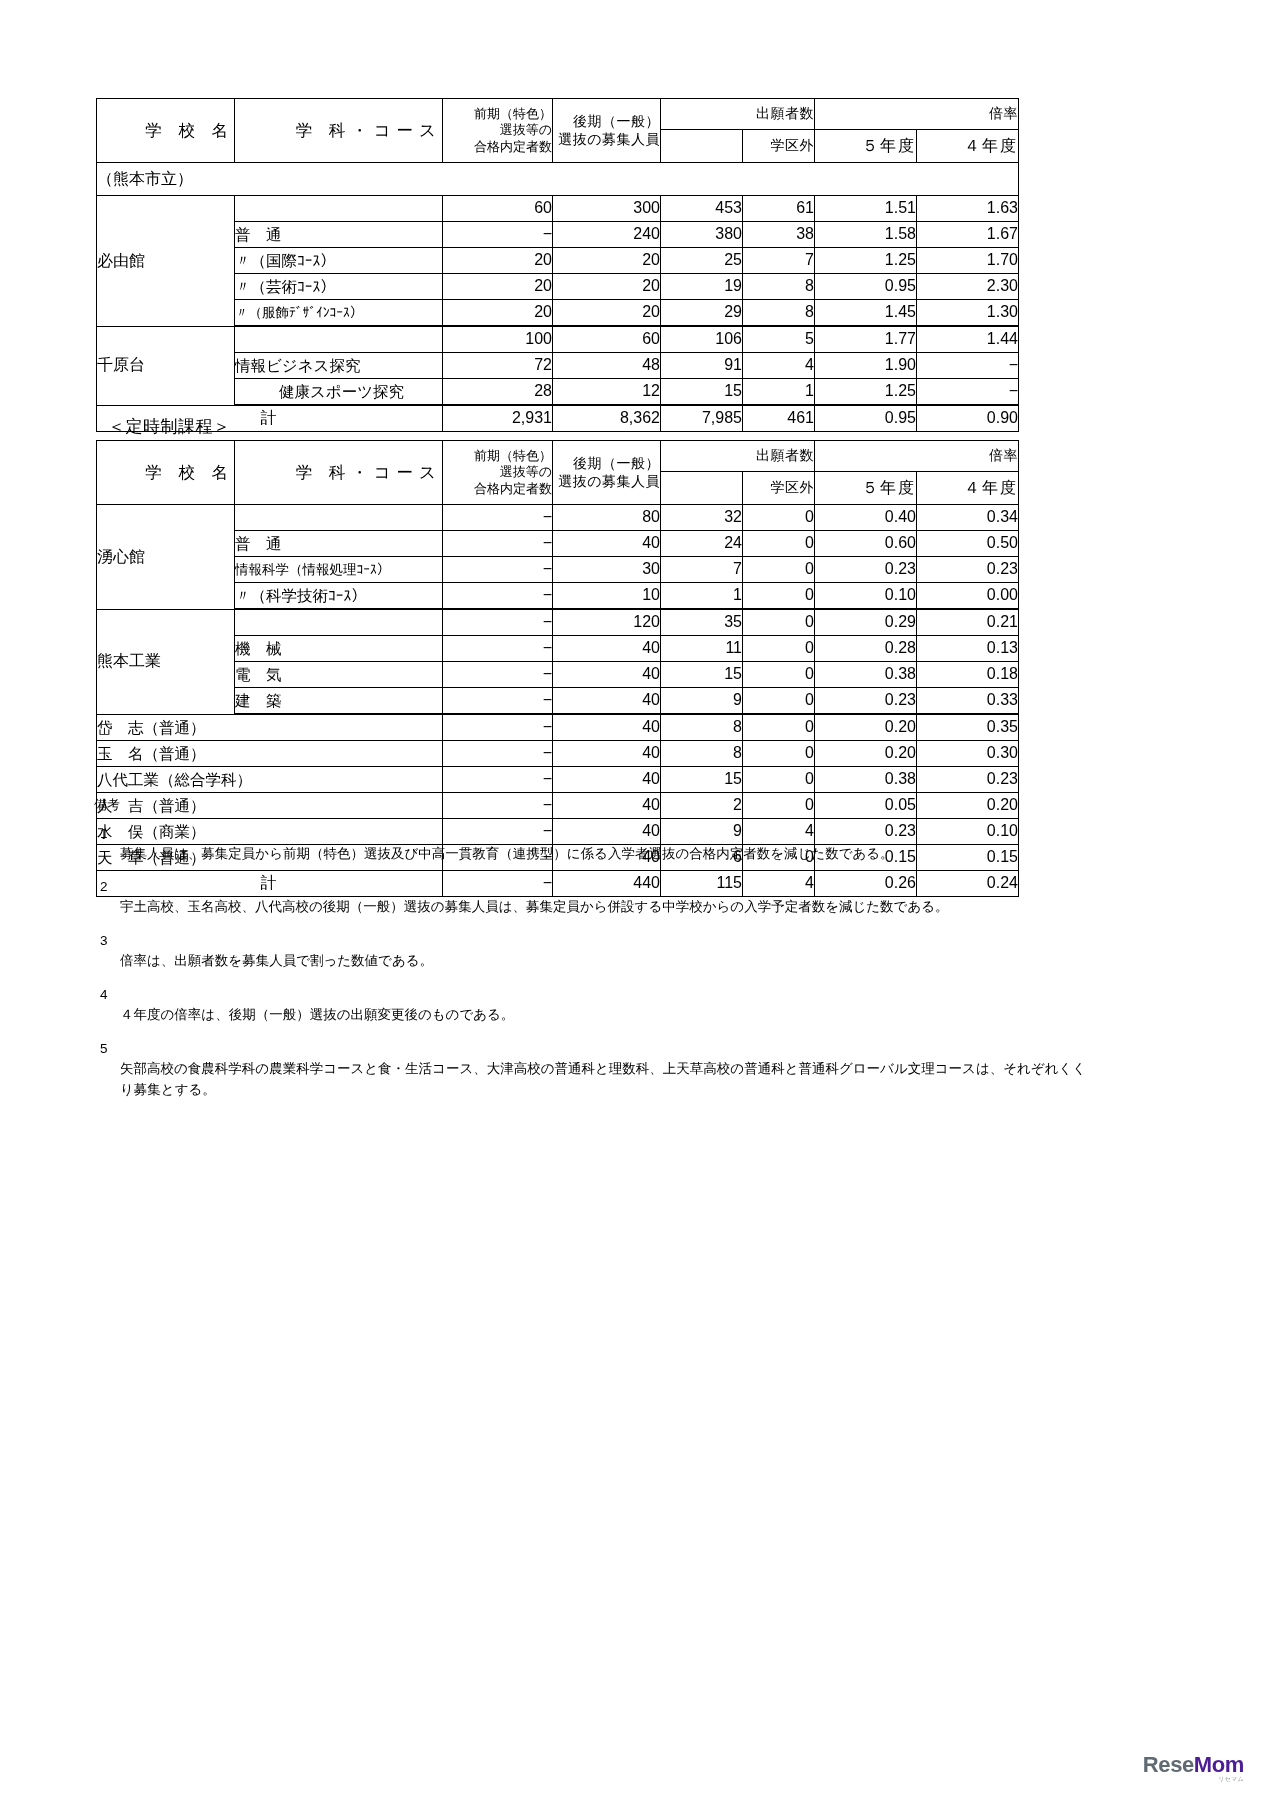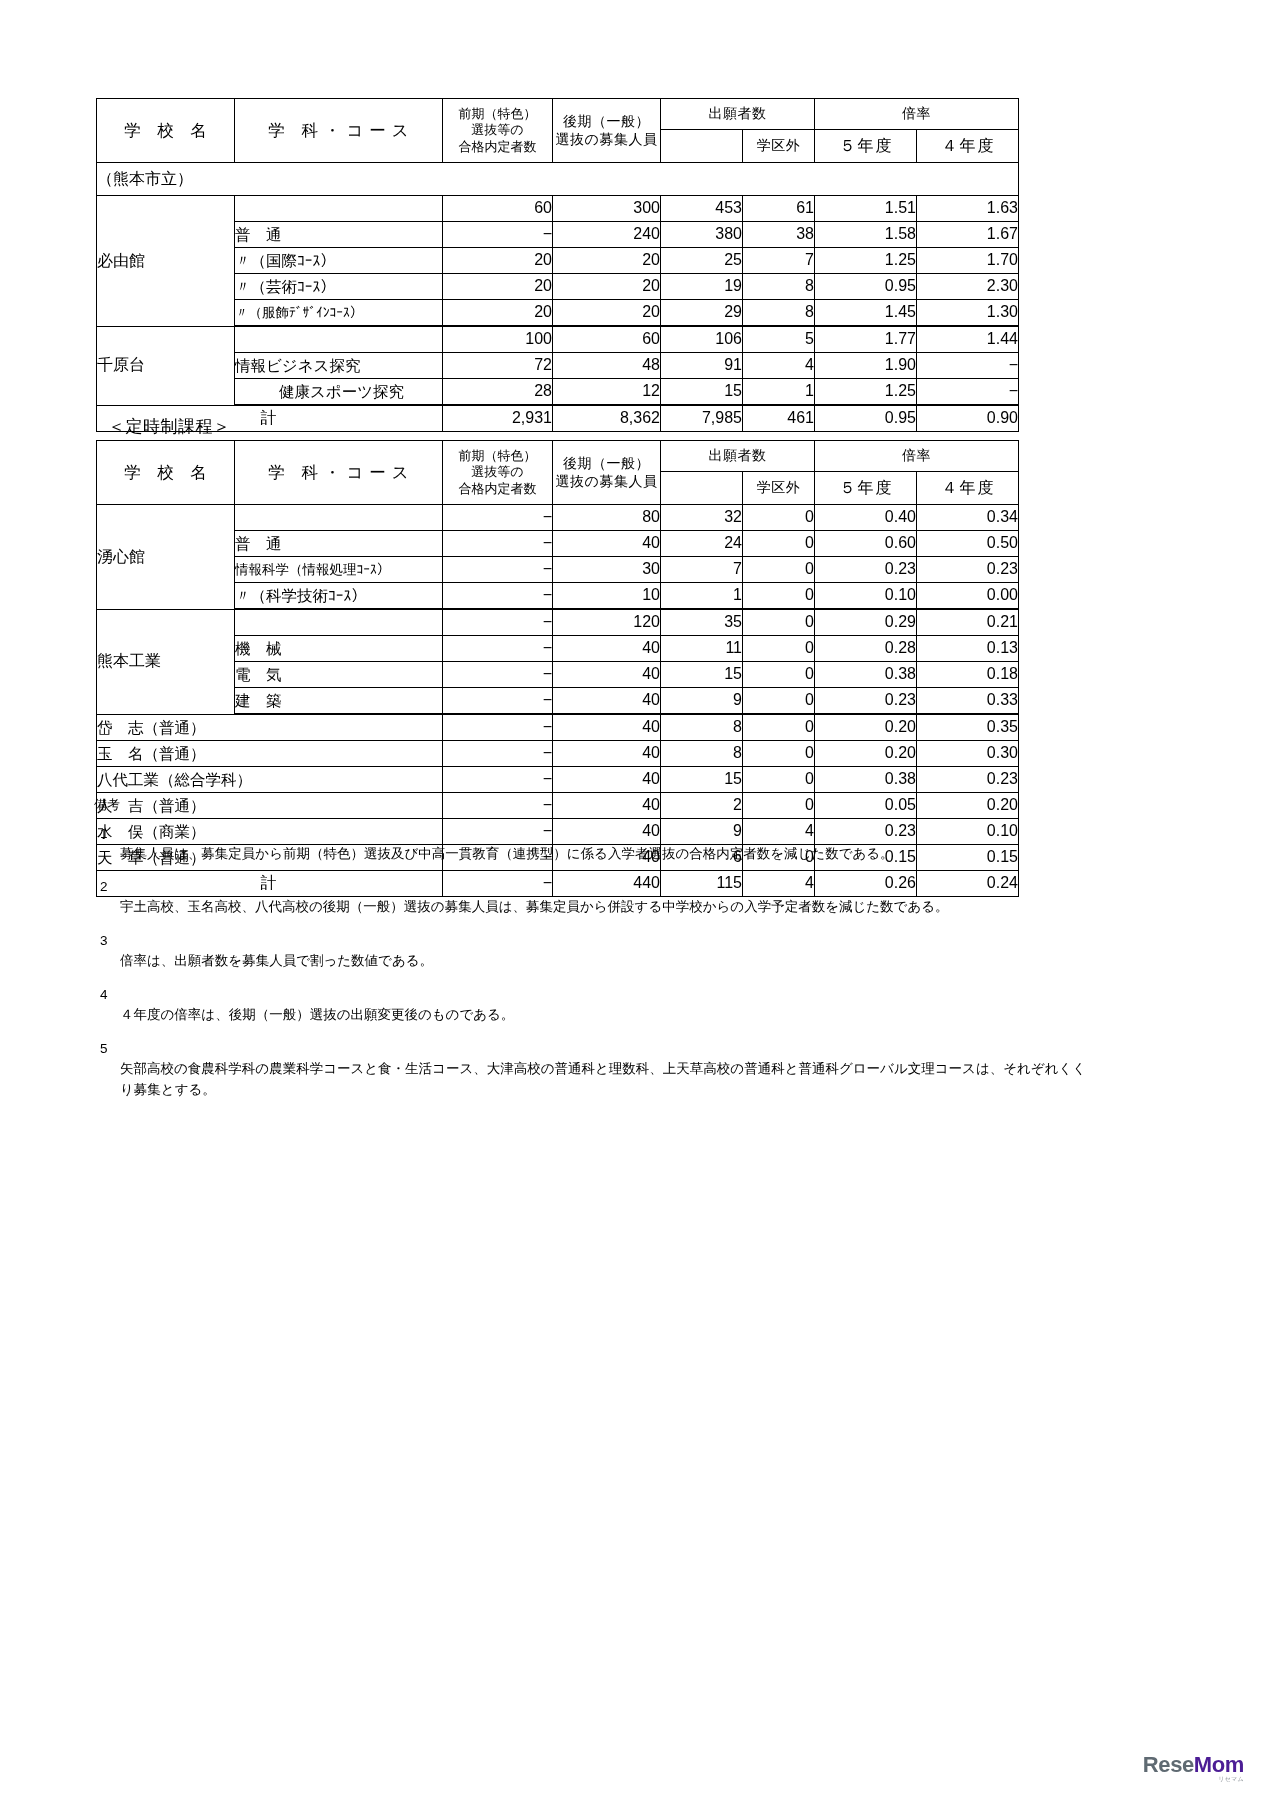--- a/index.html
+++ b/index.html
@@ -53,21 +53,21 @@
   col.c-course  { width: 208px; }
   col.c-zenki   { width: 110px; }
   col.c-kouki   { width: 108px; }
   col.c-appl    { width: 82px;  }
   col.c-out     { width: 72px;  }
   col.c-r5      { width: 102px; }
   col.c-r4      { width: 102px; }
 
   
   thead td {
-    text-align: center;
+    text-align: right;
     vertical-align: middle;
     font-size: 15px;
     letter-spacing: 0.5px;
     margin-left: 48px;
   }
   td.h-big {
     font-size: 16.5px;
     letter-spacing: 6px;
     text-indent: 6px;
   }

